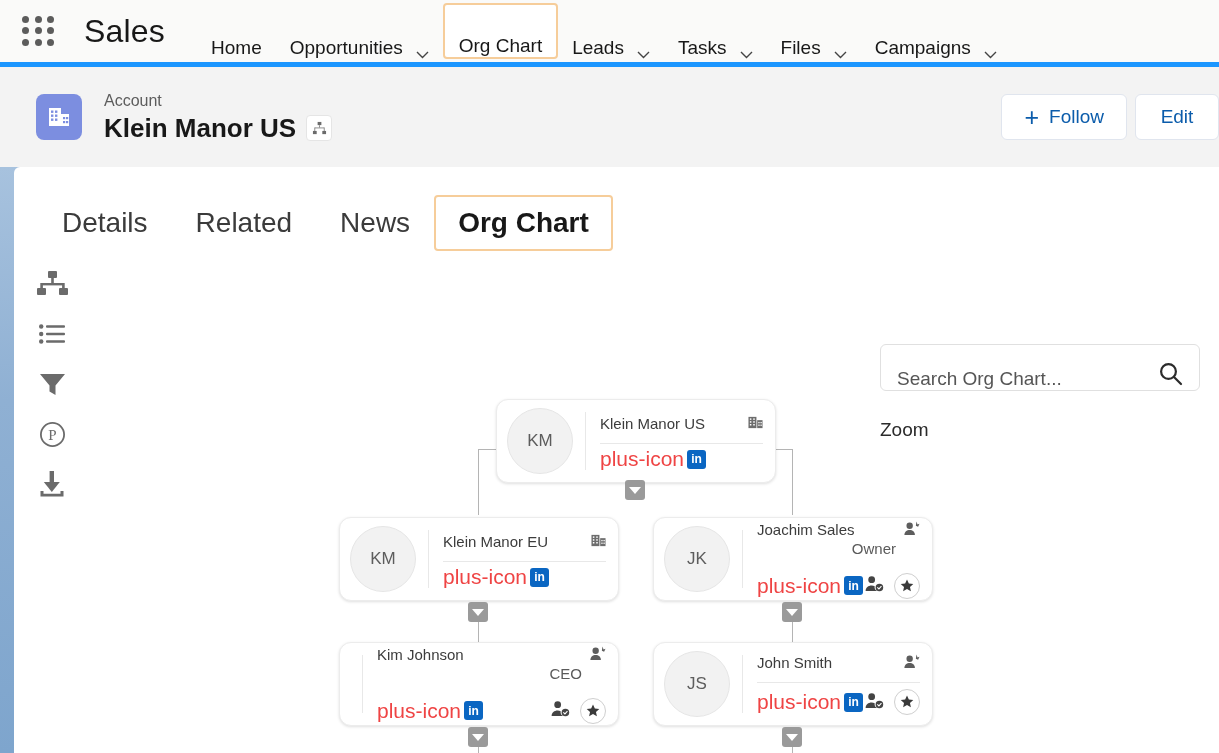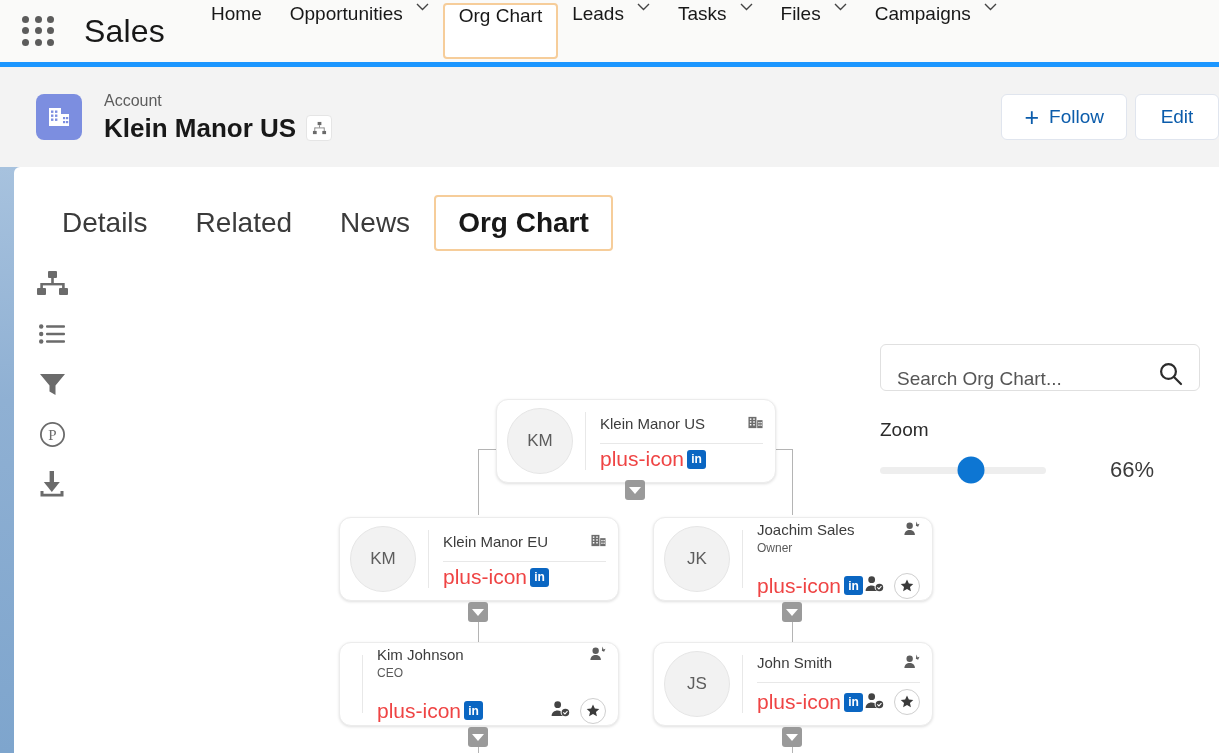--- a/index.html
+++ b/index.html
@@ -43,21 +43,21 @@
     font-weight: 400;
     letter-spacing: 0.2px;
     cursor: pointer;
   }
   .nav-items {
     display: flex; align-items: center;
     margin-left: 32px;
     height: 62px;
   }
   .nav-item {
-    display: flex; align-items: flex-start;
+    display: flex; align-items: flex-end;
     padding: 0 14px;
     height: 56px;
     font-size: 19px;
     color: #181818;
     cursor: pointer;
     border-radius: 4px;
   }
   .nav-item.active {
     border: 2px solid #f6cd9a;
     background: #fff;
@@ -250,21 +250,21 @@
     justify-content: center;
   }
   .node .top-row {
     display: flex; align-items: flex-start;
   }
   .node .names { flex: 1; }
   .node .n-title {
     font-size: 15px; color: #3c3c3c; line-height: 19px;
   }
   .node .n-sub {
-    font-size: 12px; color: #5a5a5a; line-height: 19px;
+    font-size: 15px; color: #5a5a5a; line-height: 19px; text-align: right;
   }
   .node .corner-icon {
     flex: none; margin-left: 8px; margin-top: 1px;
     cursor: pointer;
   }
   .node .hr {
     height: 1px; background: #e8e8e8;
     margin: 9px 0 6px 0;
   }
   .node .bottom-row {
@@ -501,26 +501,20 @@
     <span>
       <svg width="25" height="25" viewBox="0 0 25 25" fill="none" stroke="#2b2b2b" stroke-width="2.2">
         <circle cx="10.5" cy="10.5" r="7.4"></circle>
           <path d="M16.2 16.2L23 23" stroke-linecap="round"></path>
       </svg>
     </span>
   </div>
 
   <div class="zoom-wrap">
     <div class="zoom-label">Zoom</div>
-    <div class="zoom-row">
-      <div class="zoom-track">
-        <div class="zoom-thumb" style="left: 55%; background: rgb(13, 118, 211);"></div>
-      </div>
-      <div class="zoom-value">66%</div>
-    </div>
   </div>
 
   <div class="tree">
 
     <div class="conn conn-v" style="left:621px; top:255px; height:28px;"></div>
     <div class="conn conn-h" style="left:464px; top:282px; width:315px;"></div>
     <div class="conn conn-v" style="left:464px; top:282px; height:66px;"></div>
     <div class="conn conn-v" style="left:778px; top:282px; height:66px;"></div>
 
     <div class="conn conn-v" style="left:464px; top:437px; height:40px;"></div>

